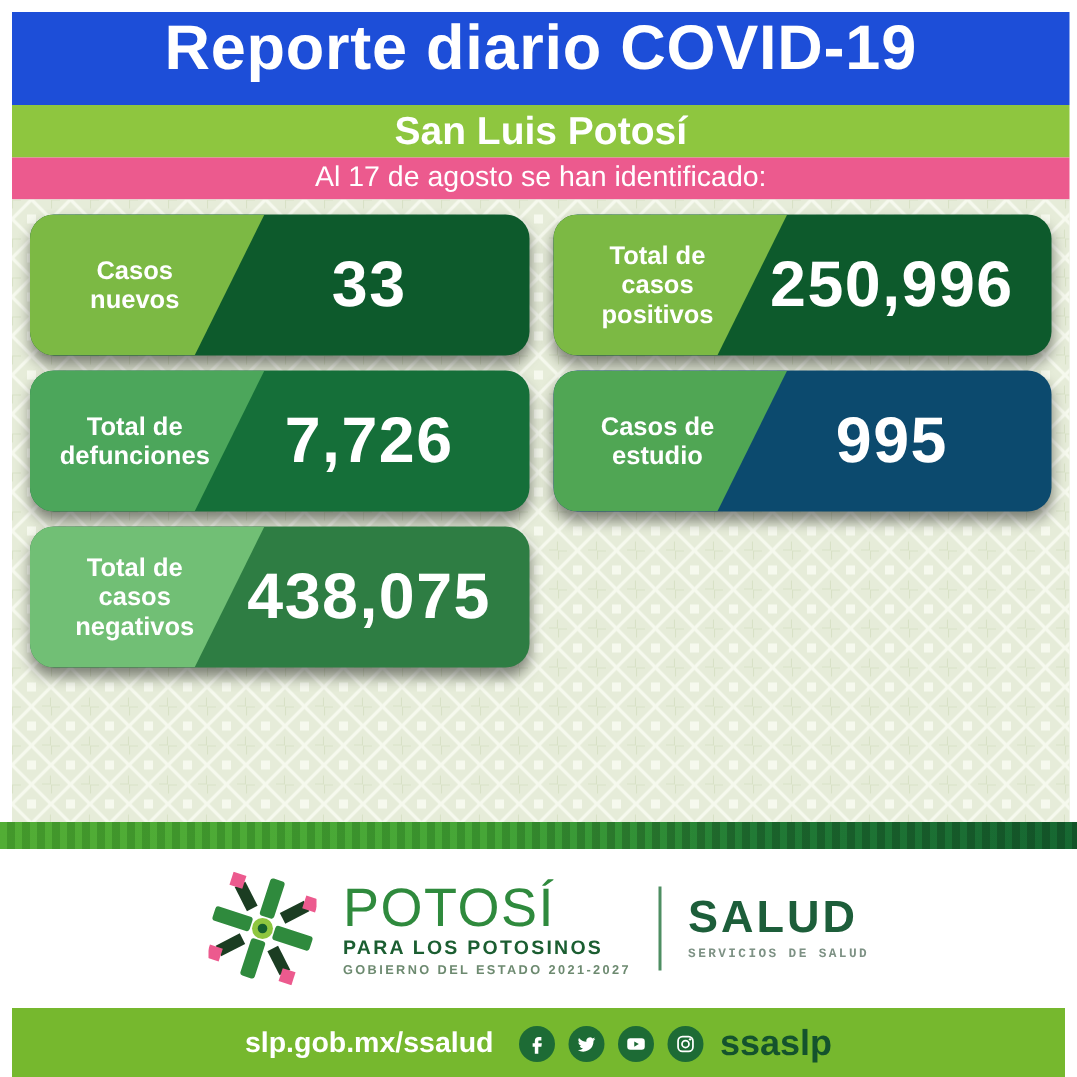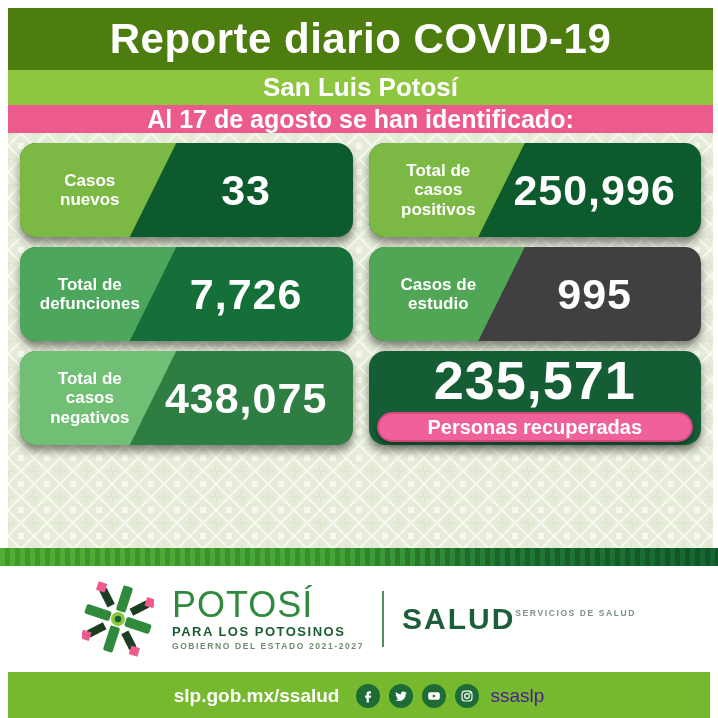--- a/index.html
+++ b/index.html
@@ -2,34 +2,34 @@
 <html><head>
 <meta charset="utf-8">
 <style>
   html,body{margin:0;padding:0;background:#ffffff;}
   .poster{
     position:relative;width:718px;height:718px;overflow:hidden;background:#ffffff;
     font-family:"Liberation Sans", sans-serif;
   }
   
   .title-band{
-    position:absolute;left:8px;right:5px;top:8px;height:62px;background:#4d7c0f;
-    display:flex;align-items:center;justify-content:center;
+    position:absolute;left:8px;right:5px;top:8px;height:62px;background:#1d4ed8;
+    display:flex;align-items:flex-start;justify-content:center;
   }
   .title-band .t{color:#fff;font-size:42px;font-weight:bold;letter-spacing:.5px;}
   .subtitle-band{
     position:absolute;left:8px;right:5px;top:70px;height:35px;background:#8ec63f;
     display:flex;align-items:center;justify-content:center;
   }
   .subtitle-band .t{color:#fff;font-size:26px;font-weight:bold;}
   .date-band{
     position:absolute;left:8px;right:5px;top:105px;height:28px;background:#ec5a8e;
     display:flex;align-items:center;justify-content:center;
   }
-  .date-band .t{color:#fff;font-size:25px;font-weight:bold;}
+  .date-band .t{color:#fff;font-size:19px;font-weight:normal;}
   
   .body-area{
     position:absolute;left:8px;right:5px;top:133px;height:415px;background:#e6ecd9;
   }
   .body-area svg.texture{position:absolute;left:0;top:0;width:100%;height:100%;}
   .cards{
     position:absolute;left:0;top:0;right:0;bottom:0;
     padding:10px 12px;box-sizing:border-box;
     display:grid;grid-template-columns:1fr 1fr;grid-template-rows:94px 94px 94px 92px;
     column-gap:16px;row-gap:10px;
@@ -89,30 +89,30 @@
   
   .footer{
     position:absolute;left:0;right:0;top:566px;height:106px;background:#fff;
     display:flex;align-items:center;justify-content:center;gap:18px;
   }
   .brand-block{display:flex;flex-direction:column;align-items:flex-start;line-height:1;}
   .brand-name{color:#2f8a3d;font-size:36px;font-weight:normal;letter-spacing:1px;}
   .brand-tagline{color:#1b5e31;font-size:13px;font-weight:bold;letter-spacing:1.5px;margin-top:2px;}
   .brand-gov{color:#6d8a70;font-size:8.5px;font-weight:bold;letter-spacing:1.6px;margin-top:4px;}
   .footer-divider{width:2px;height:56px;background:#2f7a46;opacity:.85;}
-  .health-block{display:flex;flex-direction:row;align-items:flex-start;line-height:1;}
+  .health-block{display:flex;flex-direction:column;align-items:flex-start;line-height:1;}
   .health-name{color:#1d5e3a;font-size:30px;font-weight:bold;letter-spacing:2px;}
-  .health-sub{color:#7d9184;font-size:8.5px;font-weight:bold;letter-spacing:1.6px;margin-top:5px;}
+  .health-sub{color:#7d9184;font-size:8.5px;font-weight:bold;letter-spacing:1.6px;margin-top:5px;font-family:Liberation Mono, monospace;}
   
   .social-bar{
     position:absolute;left:8px;right:8px;top:672px;height:48px;background:#76b82e;
     display:flex;align-items:center;justify-content:center;gap:9px;
   }
   .social-url{color:#fff;font-size:19px;font-weight:bold;margin-right:8px;}
-  .social-handle{color:#4c1d95;font-size:19px;font-weight:normal;margin-left:2px;}
+  .social-handle{color:#14532d;font-size:24px;font-weight:bold;margin-left:2px;}
   .sicon{width:24px;height:24px;border-radius:50%;background:#1d6b35;
     display:flex;align-items:center;justify-content:center;cursor:pointer;}
   .sicon svg{display:block;}
 </style>
 </head>
 <body>
 
 <div class="poster">
 
   <div class="title-band">
@@ -156,41 +156,35 @@
       </div>
 
 
       <div class="stat-card" style="background-color: rgb(21, 111, 57);">
         <div class="label-panel" style="background-color: rgb(76, 166, 91);"></div>
         <div class="label">Total de
 defunciones</div>
         <div class="value">7,726</div>
       </div>
 
-      <div class="stat-card" style="background-color: #404040;">
+      <div class="stat-card" style="background-color: #0c4a6e;">
         <div class="label-panel" style="background-color: rgb(80, 166, 84);"></div>
         <div class="label">Casos de
 estudio</div>
         <div class="value">995</div>
       </div>
 
       <div class="stat-card" style="background-color: rgb(46, 125, 67);">
         <div class="label-panel" style="background-color: rgb(113, 191, 117);"></div>
         <div class="label">Total de
 casos
 negativos</div>
         <div class="value">438,075</div>
       </div>
 
-      <div class="recovered-card">
-        <div class="big-value">235,571</div>
-        <div class="recovered-pill">
-          <div class="t">Personas recuperadas</div>
-        </div>
-      </div>
 
 
     </div>
   </div>
 
   <div class="ribbon">
     <div class="weave"></div>
   </div>
 
   <div class="footer">

